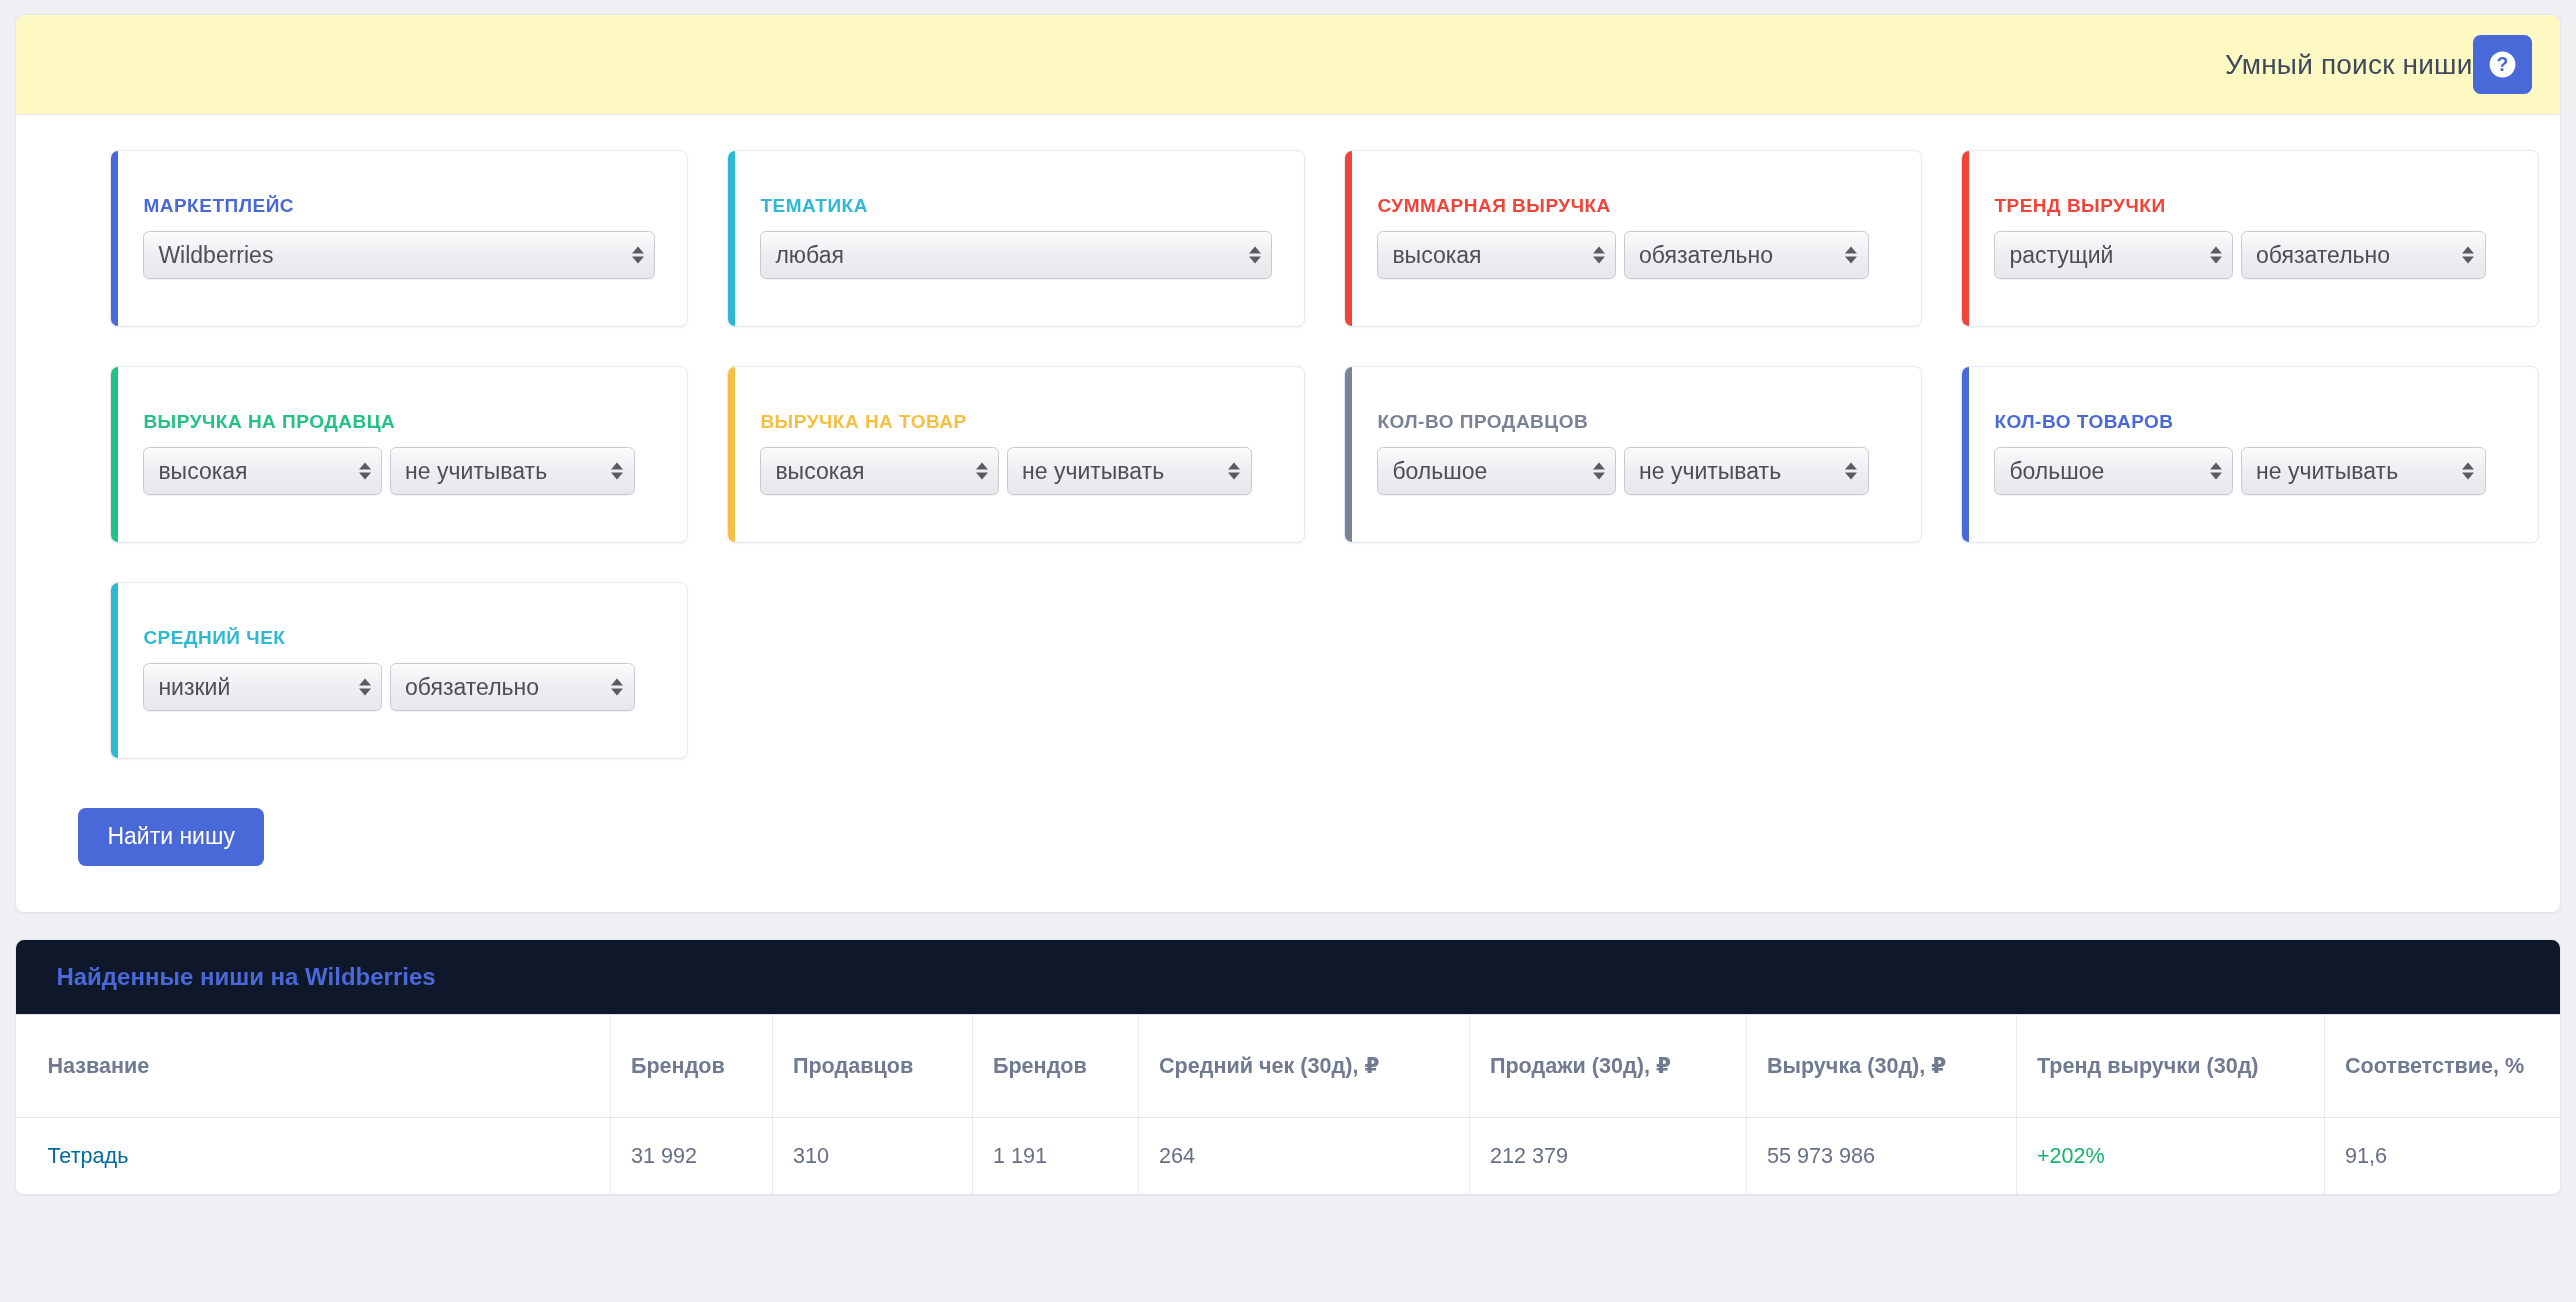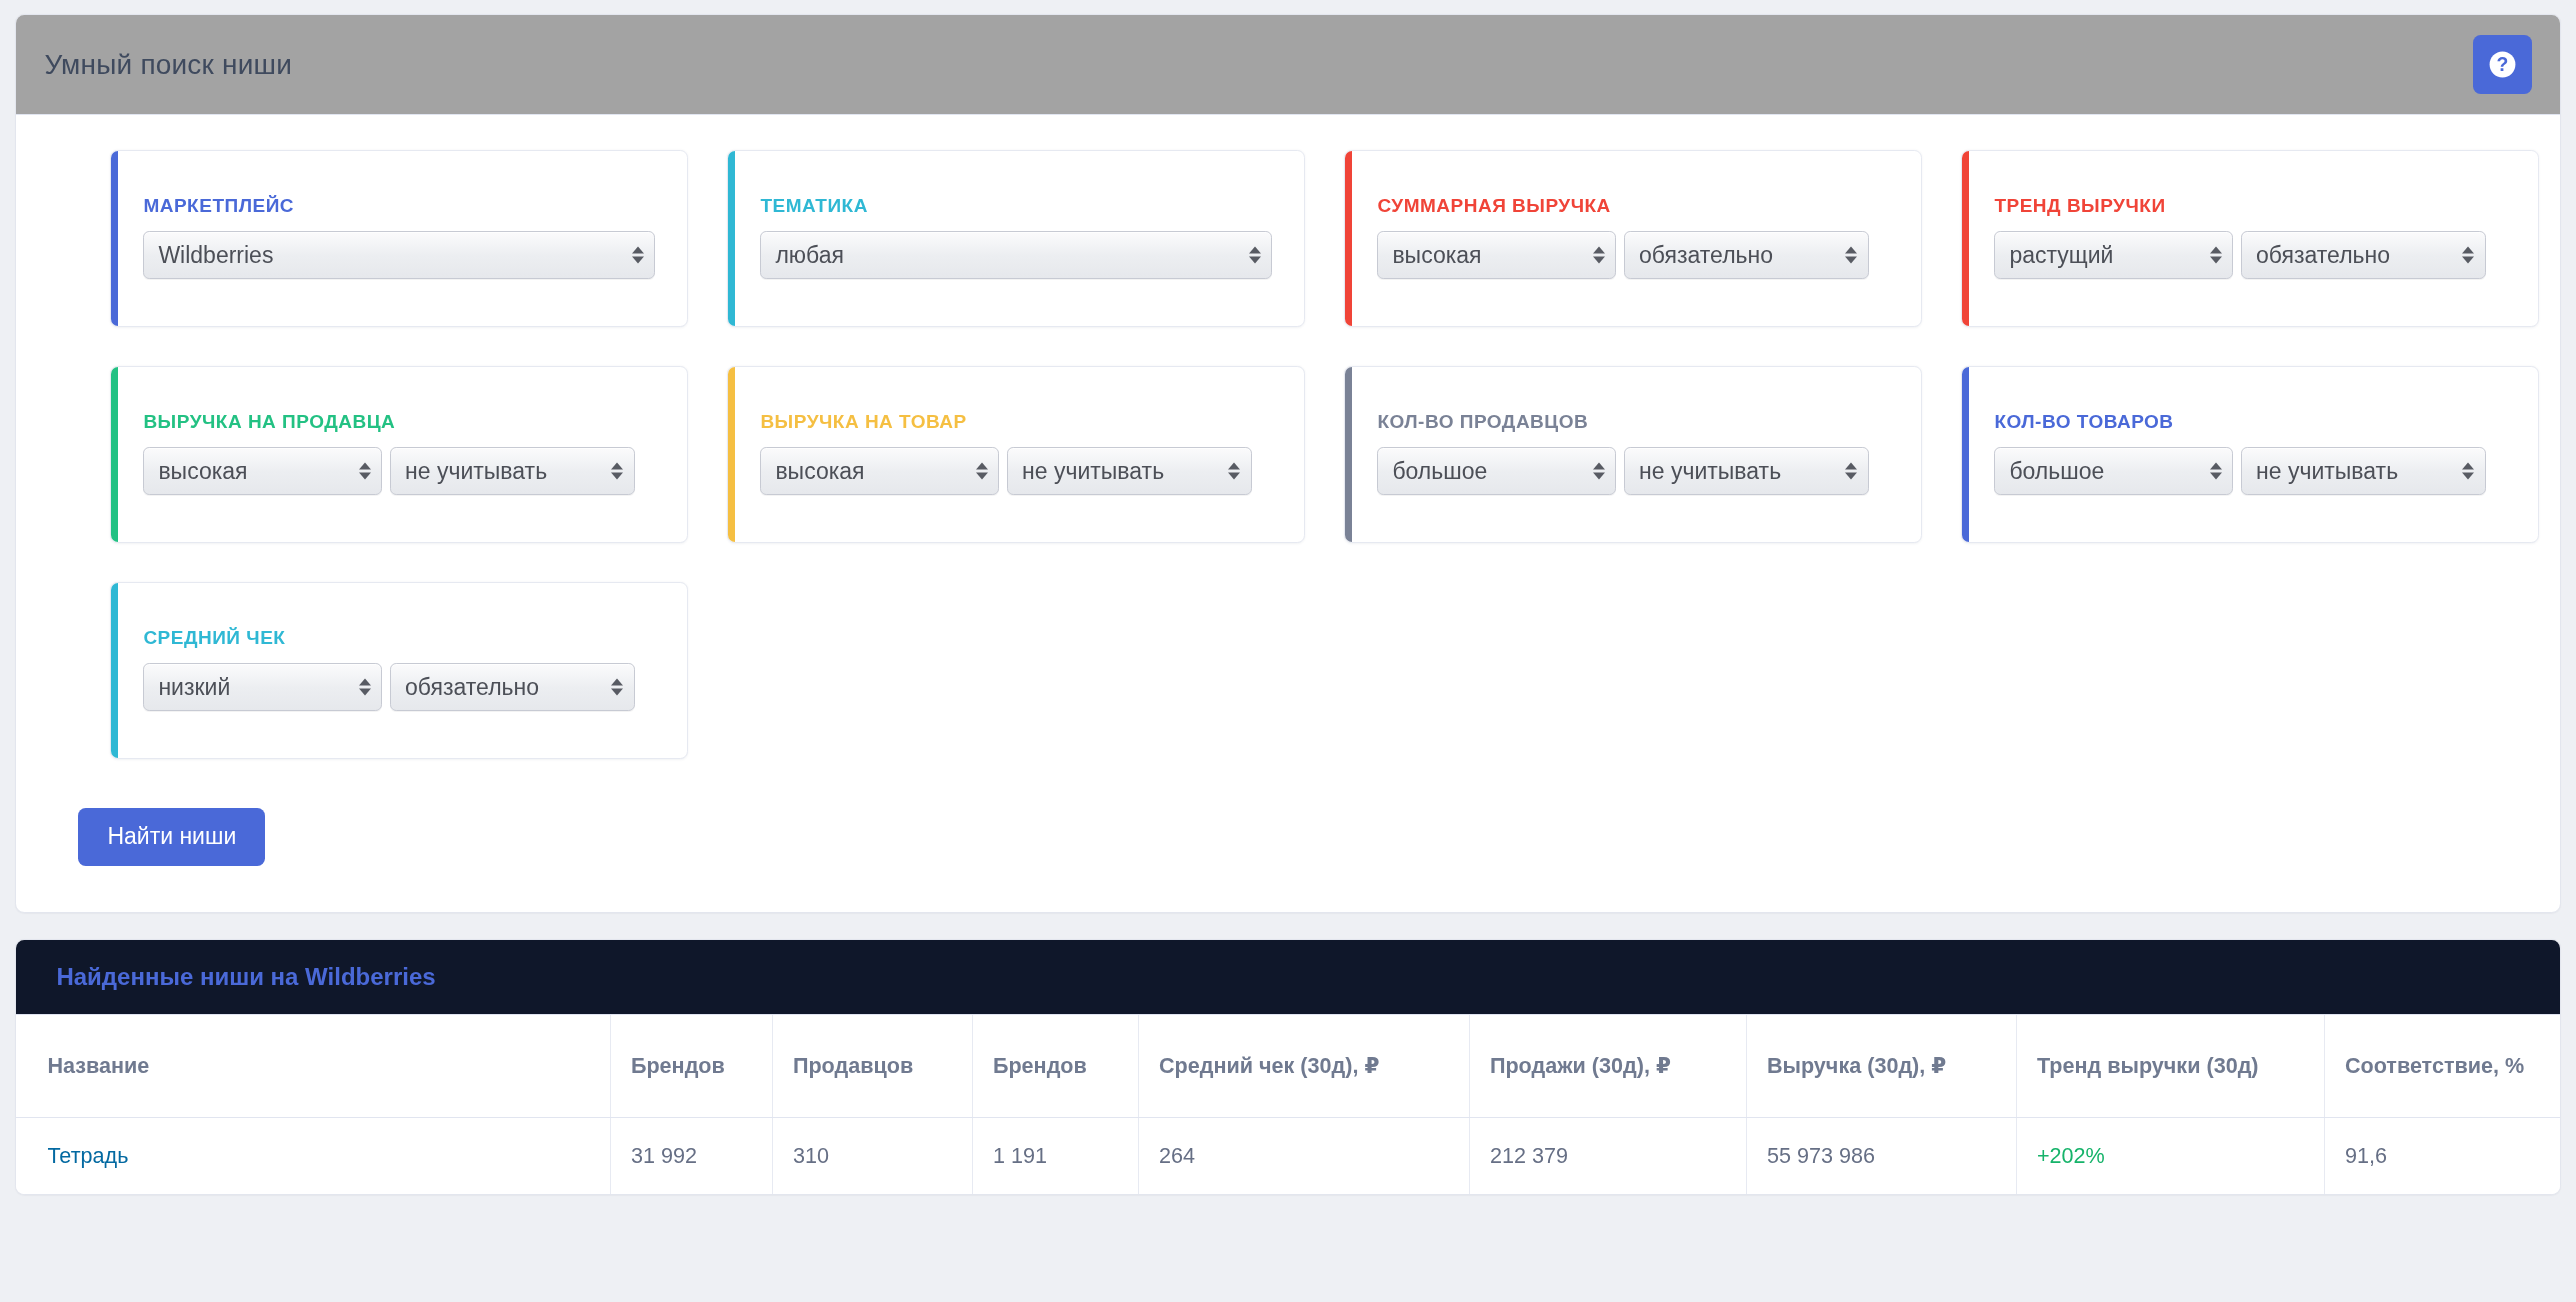--- a/index.html
+++ b/index.html
@@ -24,26 +24,26 @@
   
   .panel {
     background: #ffffff;
     border: 0.8px solid #e3e6ee;
     border-radius: 9.2px;
     box-shadow: 0 0.8px 1.5px rgba(20,30,60,0.04);
     overflow: hidden;
   }
 
   .panel-header {
-    background: #a3a3a3;
+    background: #fef9c3;
     border-bottom: 0.8px solid #e1e5f0;
     padding: 20px 28px;
     display: flex;
     align-items: center;
-    justify-content: space-between;
+    justify-content: flex-end;
     min-height: 71px;
   }
 
   .panel-title {
     font-size: 28px;
     color: #3f4a5e;
     font-weight: 400;
     letter-spacing: 0.2px;
   }
 
@@ -379,21 +379,21 @@
               <div class="sel w-half2">
                 <span>обязательно</span>
                 <span class="arrows">
                   <i class="up"></i>
                   <i class="down"></i>
                 </span>
               </div>
             </div>
           </div>
         </div>
-      <button class="find-btn">Найти ниши</button>
+      <button class="find-btn">Найти нишу</button>
     </div>
   </div>
 
   <div class="panel results">
     <div class="results-header">
       <div class="results-title">Найденные ниши на Wildberries</div>
     </div>
 
     <table>
       <colgroup>

